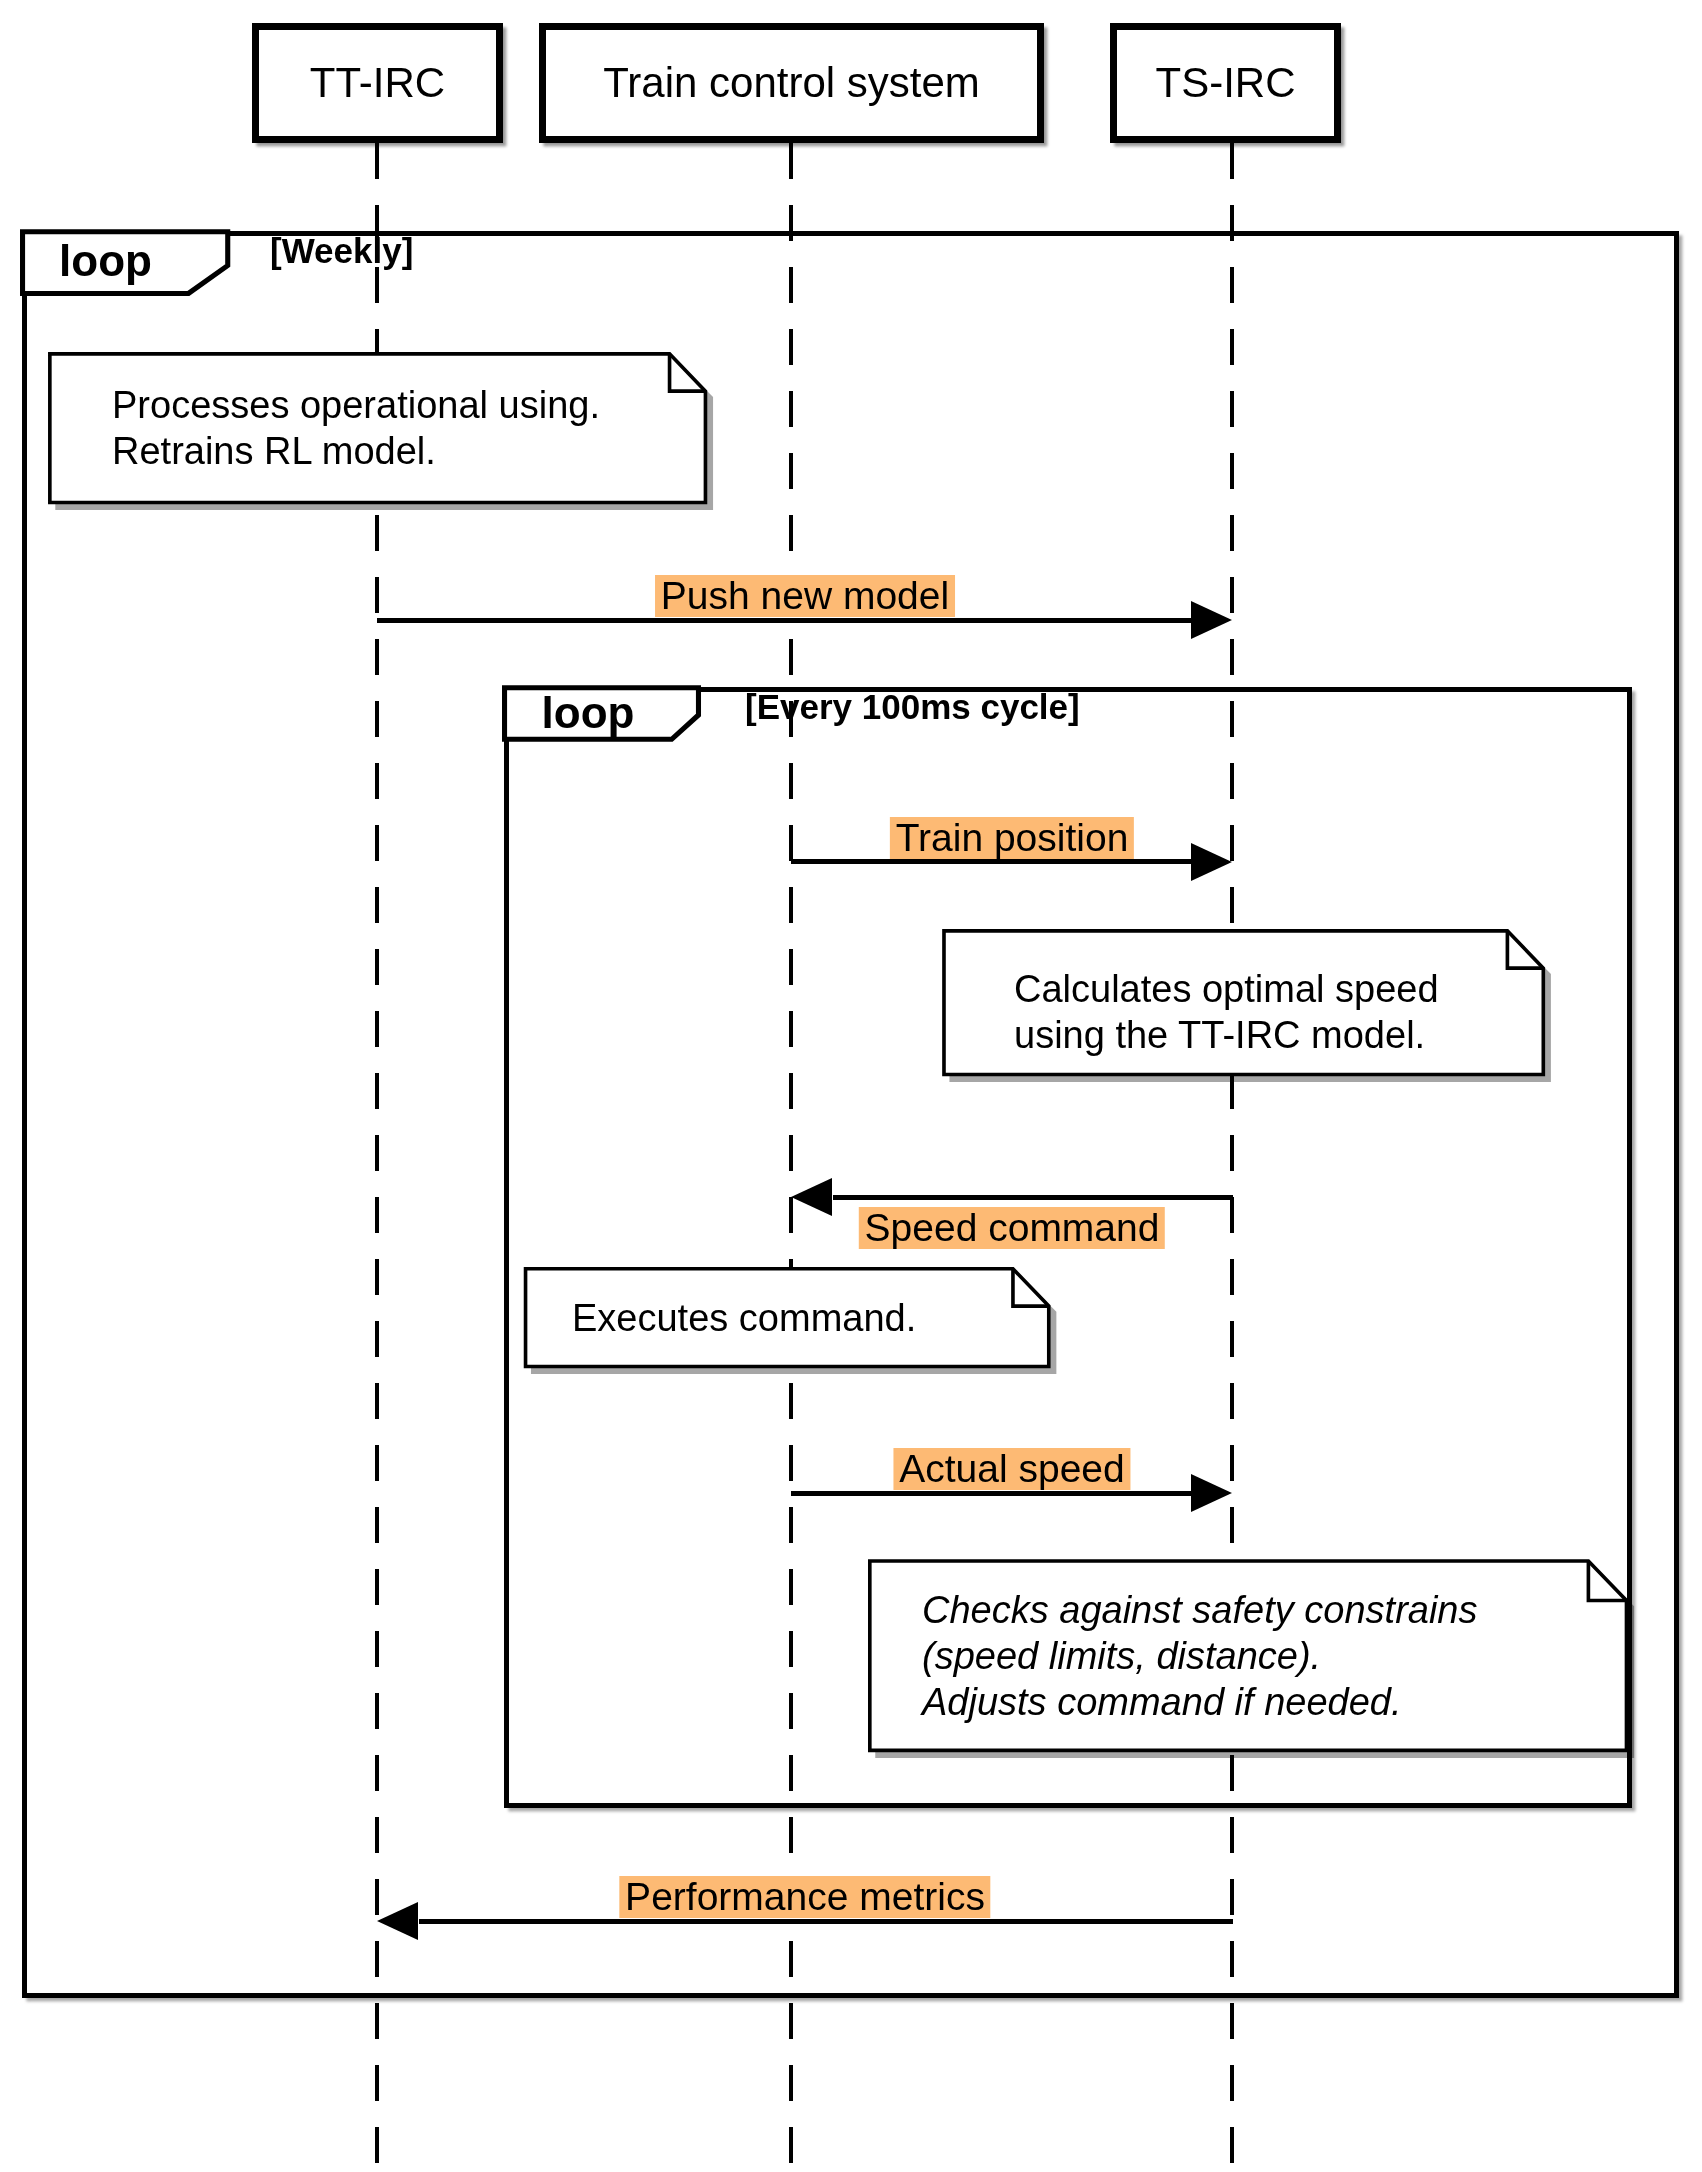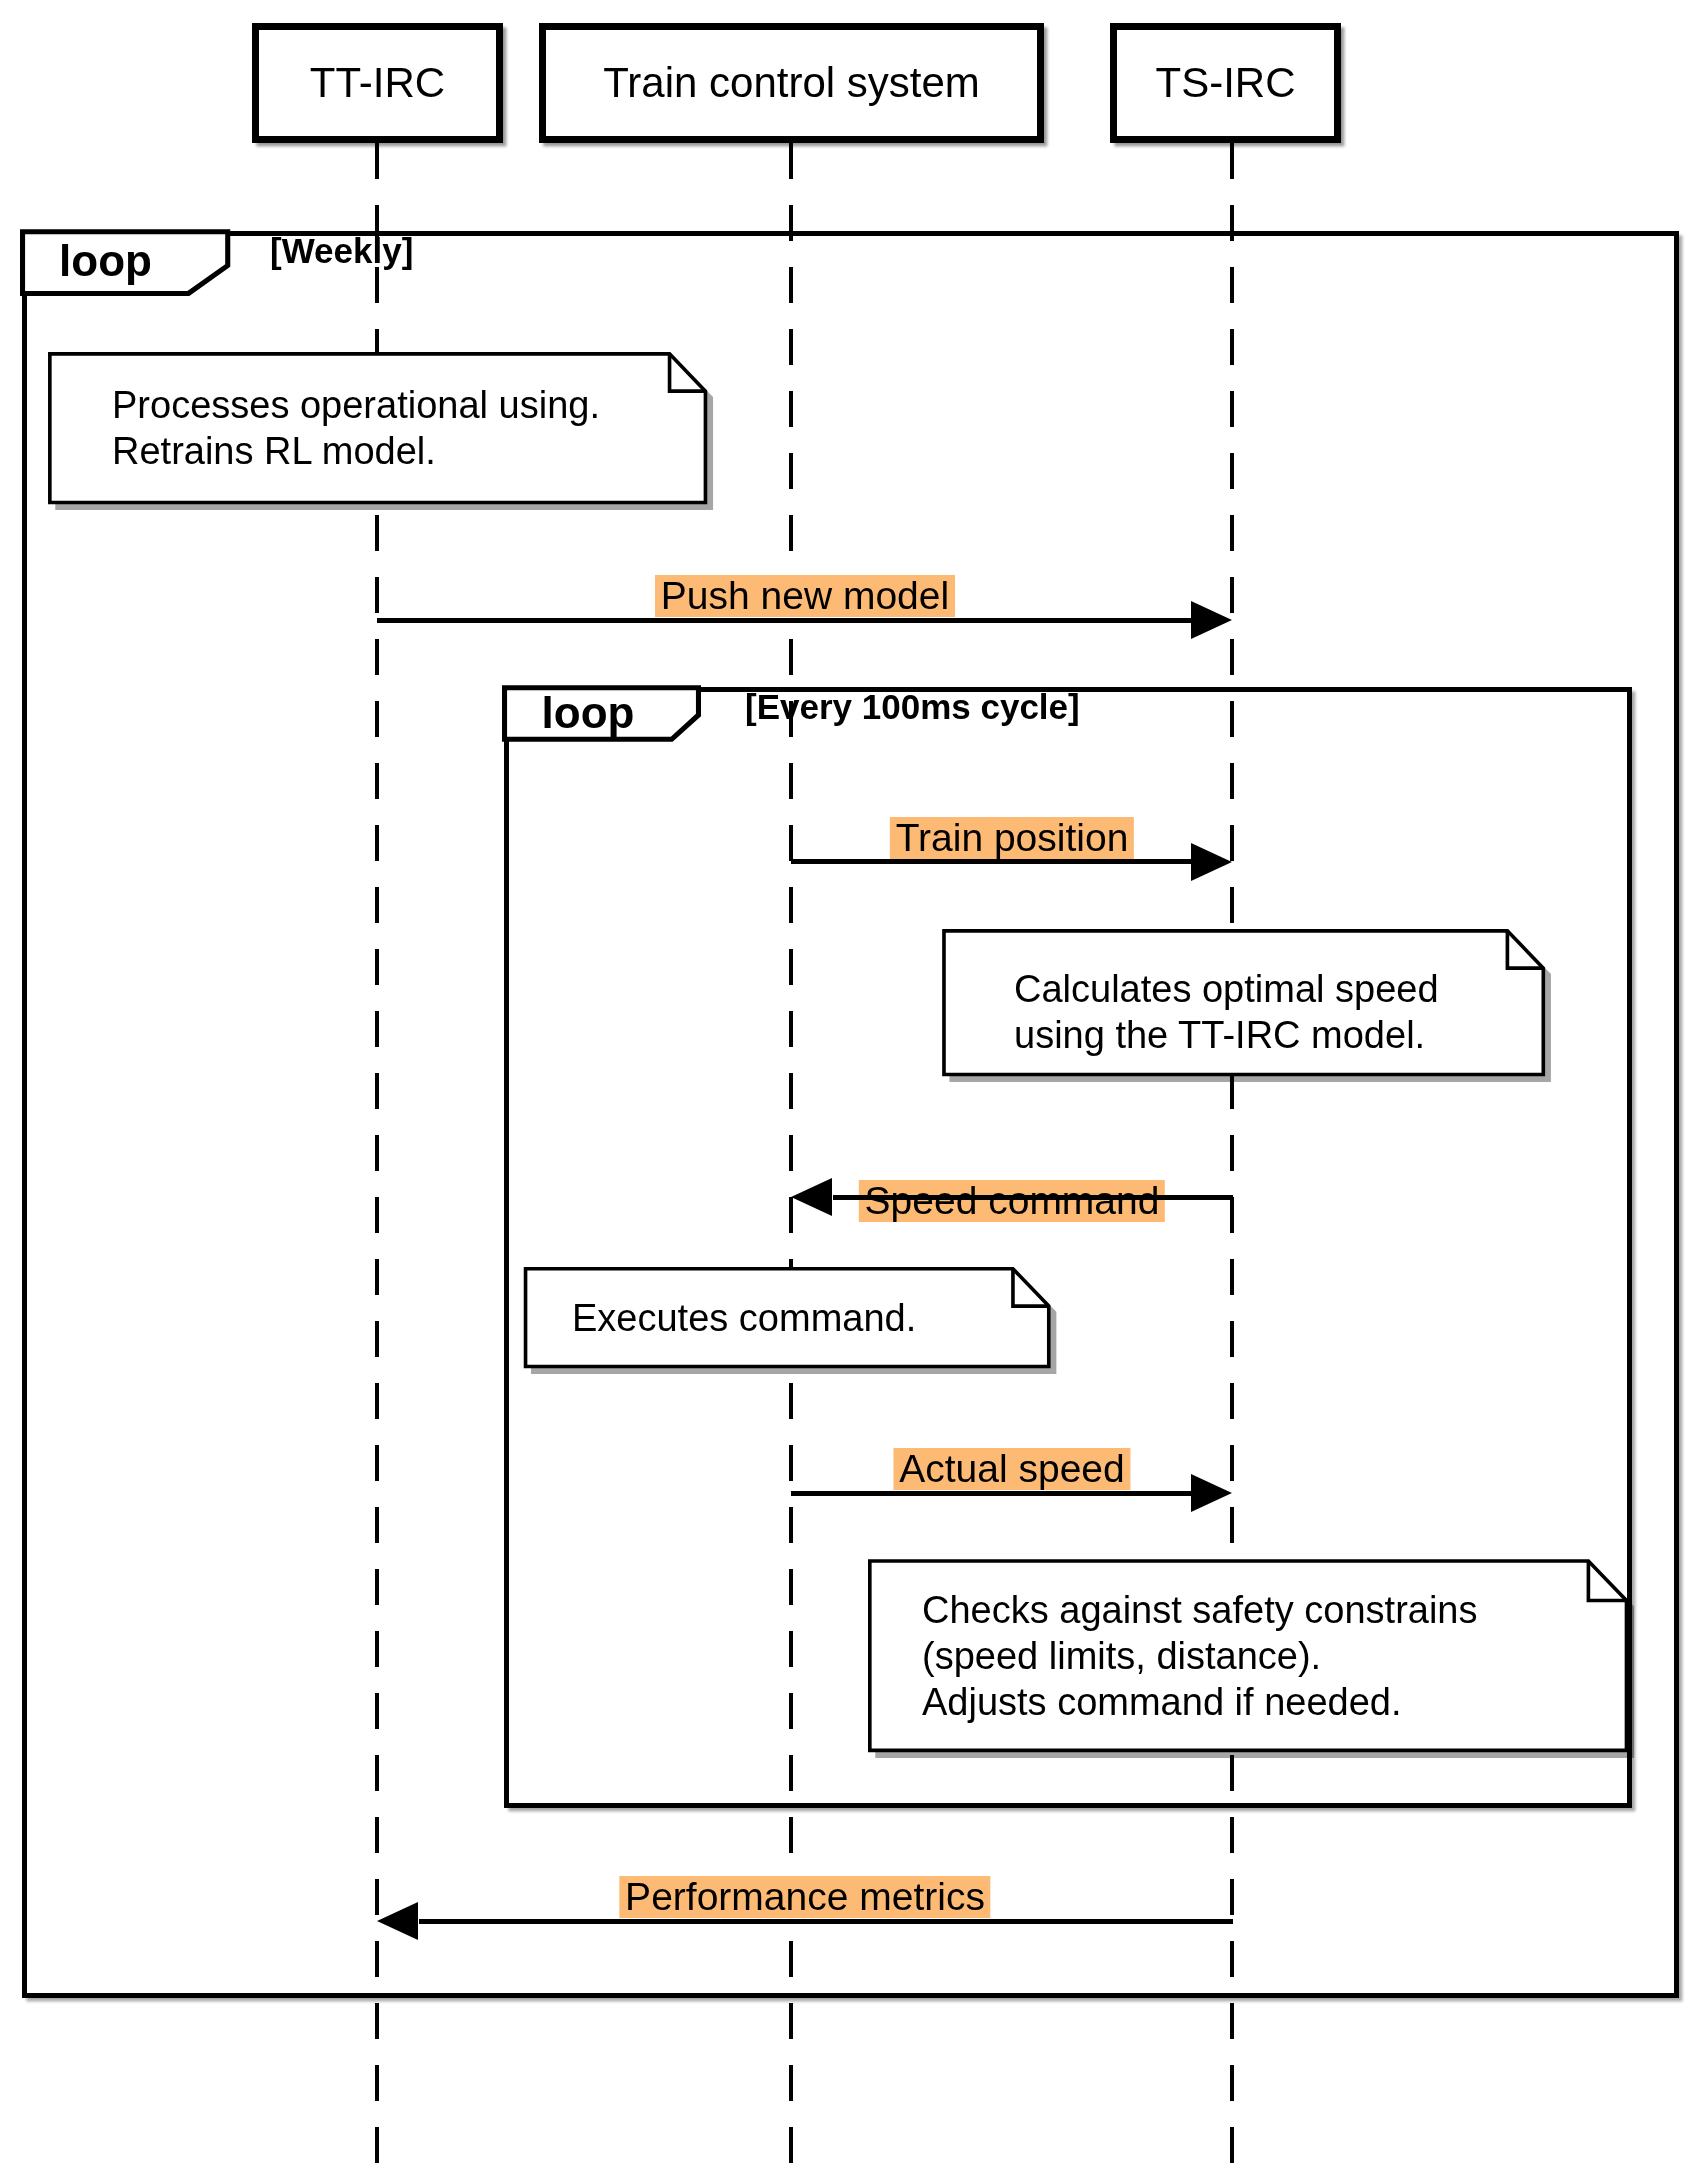--- a/index.html
+++ b/index.html
@@ -94,21 +94,21 @@
       <path d="M10,10 L787,10 L839,62 L839,211 L10,211 Z" fill="rgba(0,0,0,0.35)"></path>
       <path d="M2.5,2.5 L779,2.5 L828.5,54 L828.5,200.5 L2.5,200.5 Z" fill="#ffffff" stroke="#000000" stroke-width="5"></path>
       <path d="M779,2.5 L779,54 L828.5,54" fill="none" stroke="#000000" stroke-width="5"></path>
     </svg>
     <div class="note-text" style="left:52px;top:0;width:537px;height:166px;margin-left:20px;">
       <div>Calculates optimal speed</div>
       <div>using the TT-IRC model.</div>
     </div>
   </div>
 
-  <div class="abs msg-label" style="left:1012px;top:1180px;text-align:center;"><span>Speed command</span></div>
+  <div class="abs msg-label" style="left:1012px;top:1207px;text-align:center;"><span>Speed command</span></div>
   <div class="abs msg-line" style="left:833px;top:1195px;width:400px;"></div>
   <div class="abs head-left" style="left:791px;top:1178px;"></div>
 
   <div class="abs note-wrap" style="left:523px;top:1267px;width:537px;height:110px;">
     <svg width="537" height="110" viewBox="0 0 740 152">
       <path d="M10,10 L684,10 L736,62 L736,148 L10,148 Z" fill="rgba(0,0,0,0.35)"></path>
       <path d="M2.5,2.5 L676,2.5 L725.5,54 L725.5,137.5 L2.5,137.5 Z" fill="#ffffff" stroke="#000000" stroke-width="5"></path>
       <path d="M676,2.5 L676,54 L725.5,54" fill="none" stroke="#000000" stroke-width="5"></path>
     </svg>
     <div class="note-text" style="left:49px;top:0;width:465px;height:102px;">
@@ -119,21 +119,21 @@
   <div class="abs msg-label" style="left:1012px;top:1448px;"><span>Actual speed</span></div>
   <div class="abs msg-line" style="left:791px;top:1491px;width:405px;"></div>
   <div class="abs head-right" style="left:1191px;top:1474px;"></div>
 
   <div class="abs note-wrap" style="left:868px;top:1559px;width:769px;height:202px;">
     <svg width="769" height="202" viewBox="0 0 1060 278">
       <path d="M10,10 L1001,10 L1056,65 L1056,274 L10,274 Z" fill="rgba(0,0,0,0.35)"></path>
       <path d="M2.5,2.5 L993,2.5 L1045.5,57 L1045.5,263.5 L2.5,263.5 Z" fill="#ffffff" stroke="#000000" stroke-width="5"></path>
       <path d="M993,2.5 L993,57 L1045.5,57" fill="none" stroke="#000000" stroke-width="5"></path>
     </svg>
-    <div class="note-text" style="left:54px;top:0;width:697px;height:193px;">
+    <div class="note-text" style="left:54px;top:0;width:697px;height:193px;font-style:italic;">
       <div>Checks against safety constrains</div>
       <div>(speed limits, distance).</div>
       <div>Adjusts command if needed.</div>
     </div>
   </div>
 
   <div class="abs msg-label" style="left:805px;top:1876px;"><span>Performance metrics</span></div>
   <div class="abs msg-line" style="left:419px;top:1919px;width:814px;"></div>
   <div class="abs head-left" style="left:377px;top:1902px;"></div>
 

